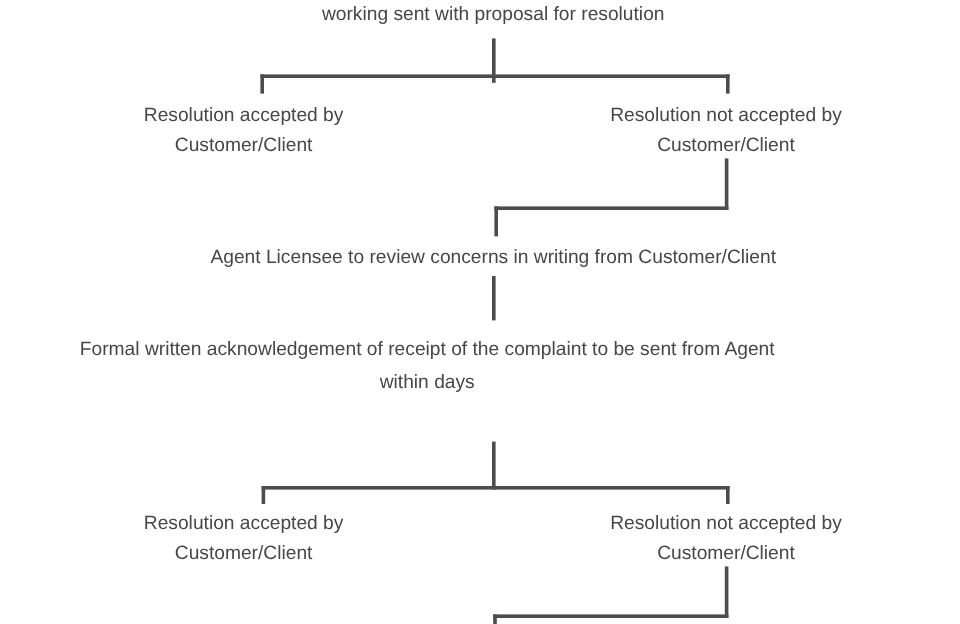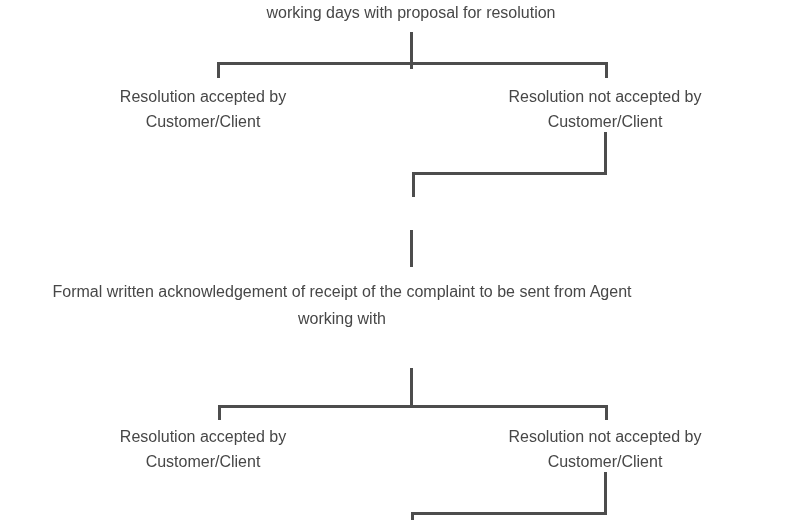--- a/index.html
+++ b/index.html
@@ -25,59 +25,60 @@
     position: absolute;
     text-align: center;
     line-height: 25px;
     white-space: nowrap;
   }
   .centered {
     transform: translateX(-50%);
   }
   .para {
     position: absolute;
-    left: 0;
+    left: 14px;
     width: 684px;
     text-align: center;
     line-height: 27px;
   }
   .para div { white-space: nowrap; }
 </style>
 </head>
 <body>
 
 <div class="canvas">
 
-  <div class="node-text centered" style="left:411px; top:0px;">working days with proposal for resolution</div>
+  <div class="node-text centered" style="left:411px; top:0px;">working sent with proposal for resolution</div>
 
   <div class="line" style="left:410px; top:32px; width:3px; height:37px;"></div>
 
   <div class="line" style="left:217px; top:62px; width:391px; height:3px;"></div>
   <div class="line" style="left:217px; top:62px; width:3px; height:16px;"></div>
   <div class="line" style="left:605px; top:62px; width:3px; height:16px;"></div>
 
   <div class="node-text" style="left:93px; top:84px; width:220px;">
     <div>Resolution accepted by</div>
     <div>Customer/Client</div>
   </div>
   <div class="node-text" style="left:480px; top:84px; width:250px;">
     <div>Resolution not accepted by</div>
     <div>Customer/Client</div>
   </div>
 
   <div class="line" style="left:604px; top:132px; width:3px; height:43px;"></div>
   <div class="line" style="left:412px; top:172px; width:195px; height:3px;"></div>
   <div class="line" style="left:412px; top:172px; width:3px; height:25px;"></div>
 
+  <div class="node-text centered" style="left:411px; top:202px;">Agent Licensee to review concerns in writing from Customer/Client</div>
 
   <div class="line" style="left:410px; top:230px; width:3px; height:37px;"></div>
 
   <div class="para" style="top:278px;">
     <div>Formal written acknowledgement of receipt of the complaint to be sent from Agent</div>
-    <div>working with</div>
+    <div>within days</div>
   </div>
 
   <div class="line" style="left:410px; top:368px; width:3px; height:40px;"></div>
 
   <div class="line" style="left:218px; top:405px; width:390px; height:3px;"></div>
   <div class="line" style="left:218px; top:405px; width:3px; height:15px;"></div>
   <div class="line" style="left:605px; top:405px; width:3px; height:15px;"></div>
 
   <div class="node-text" style="left:93px; top:424px; width:220px;">
     <div>Resolution accepted by</div>

